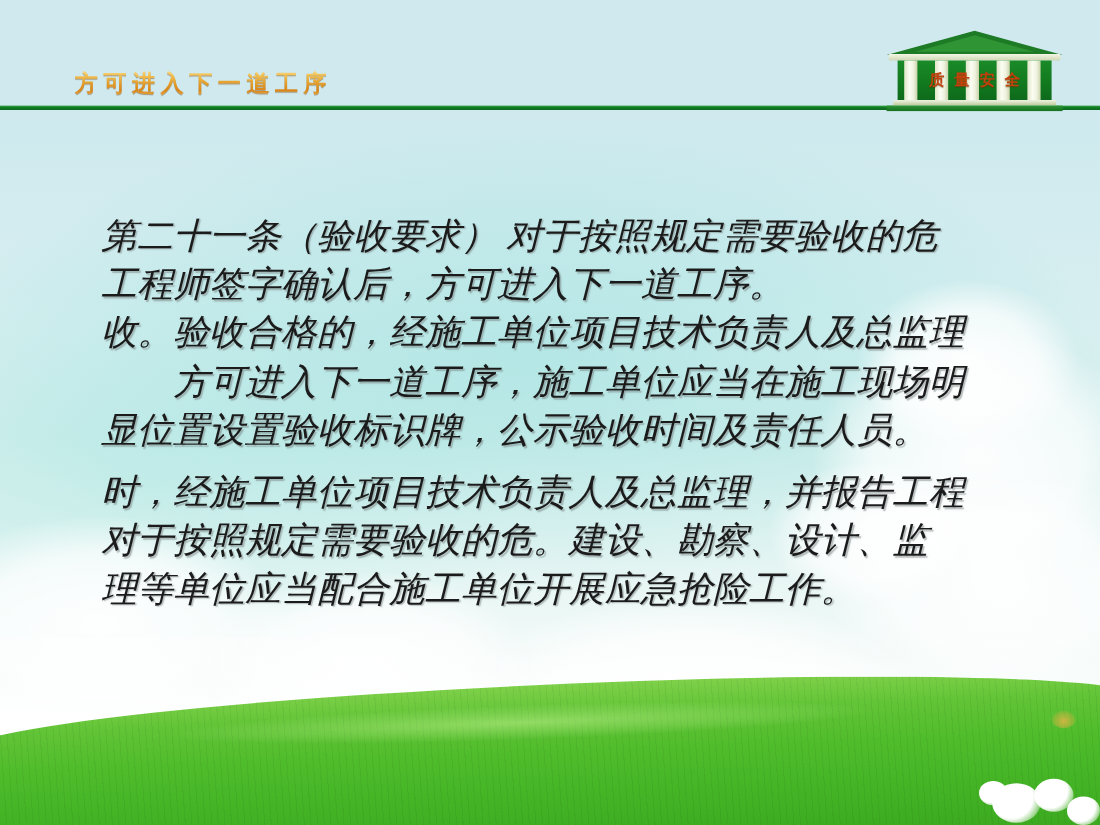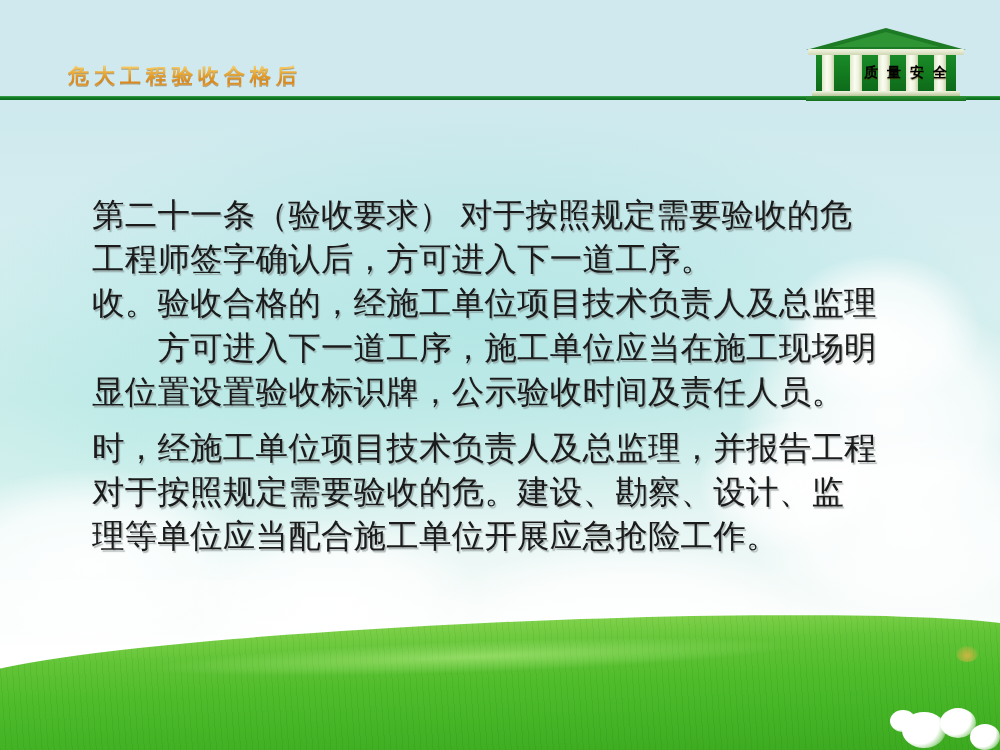--- a/index.html
+++ b/index.html
@@ -143,46 +143,46 @@
   .logo-base2 {
     position: absolute;
     left: 0px; top: 68px;
     width: 160px; height: 5px;
     background: linear-gradient(to bottom, #2e9436, #15701f);
   }
   .logo-text {
     position: absolute;
     left: 10px; top: 36px;
     width: 140px;
-    text-align: right;
+    text-align: center;
     font-family: "Liberation Sans", sans-serif;
     font-weight: bold;
     font-size: 14px;
     letter-spacing: 9px;
     text-indent: 9px;
-    color: #000000;
+    color: #c2410c;
     text-shadow: 0 1px 1px rgba(80,50,0,0.55);
     white-space: nowrap;
   }
 
   
   .body-text {
     position: absolute;
     left: 92px;
     top: 193px;
     width: 840px;
     font-family: "Liberation Serif", serif;
     font-size: 32.5px;
     line-height: 44.2px;
     color: #1b1b1b;
     letter-spacing: 0.2px;
     text-shadow: 1.4px 1.6px 1.1px rgba(120,130,130,0.55);
     white-space: nowrap;
   }
-  .body-text .para { margin: 0; }
+  .body-text .para { margin: 0; font-style: italic; }
   .body-text .line { display: block; }
   .para-gap { height: 12px; }
 
   
   .grass-wrap {
     position: absolute;
     left: 0; right: 0; bottom: 0;
     height: 135px;
     overflow: hidden;
   }
@@ -248,21 +248,21 @@
   <div class="bg-teal-wash"></div>
 
   <div class="cloud cloud-a"></div>
   <div class="cloud cloud-b"></div>
   <div class="cloud cloud-c"></div>
   <div class="cloud cloud-d"></div>
   <div class="cloud cloud-e"></div>
   <div class="cloud cloud-f"></div>
   <div class="cloud cloud-g"></div>
 
-  <div class="header-title">危大工程验收合格后</div>
+  <div class="header-title">方可进入下一道工序</div>
   <div class="header-rule"></div>
 
   <div class="logo">
     <div class="logo-roof"></div>
     <div class="logo-roof-hi"></div>
     <div class="logo-architrave"></div>
     <div class="logo-body"></div>
     <div class="logo-col c1"></div>
     <div class="logo-col c2"></div>
     <div class="logo-col c3"></div>

